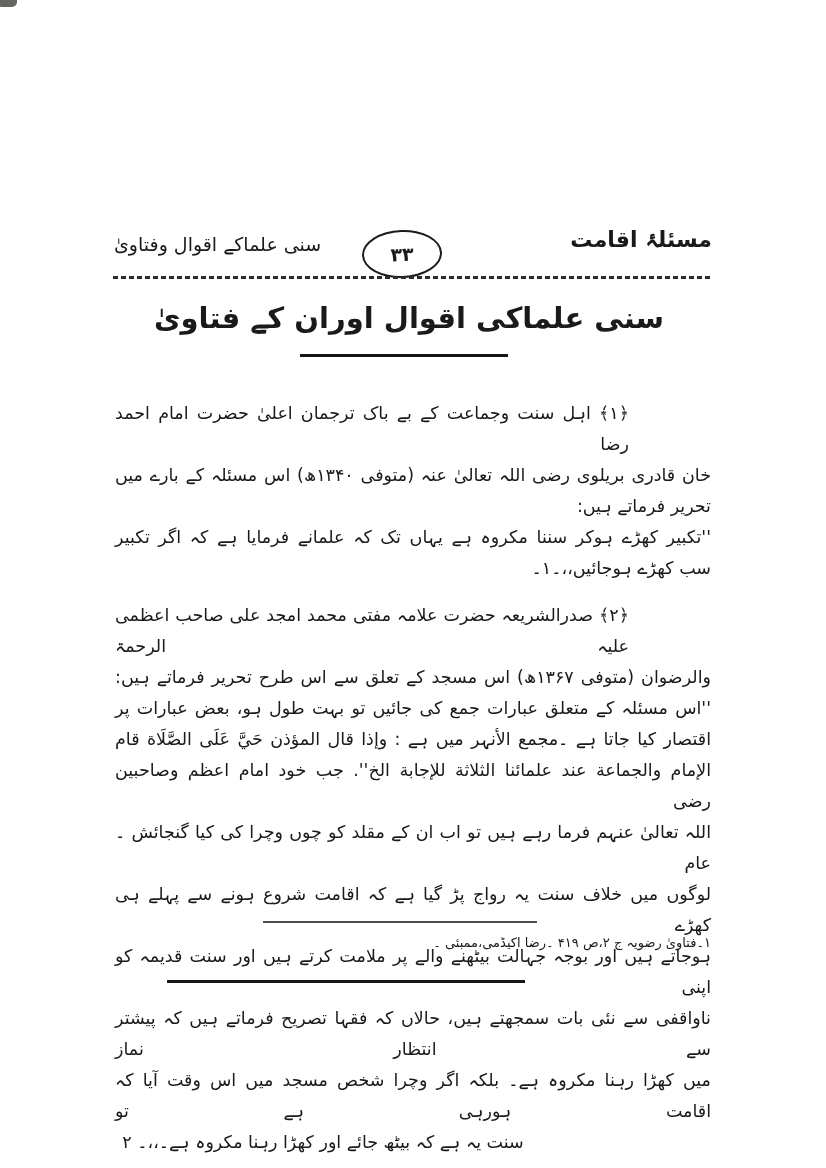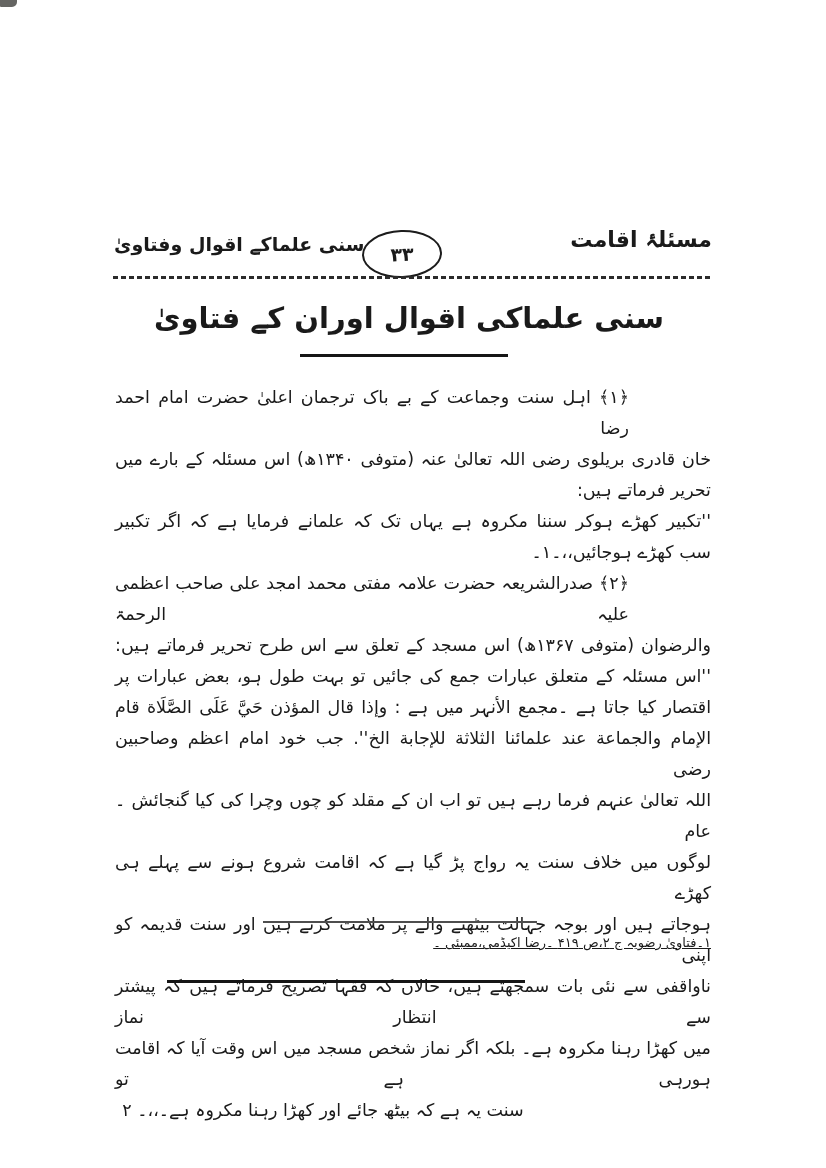--- a/index.html
+++ b/index.html
@@ -4,21 +4,21 @@
 <style>
   html,body{margin:0;padding:0;background:#e9e9e9;}
   .page{
     position:relative;width:826px;height:1168px;background:#ffffff;
     margin:0 auto;overflow:hidden;
     font-family:"DejaVu Sans",sans-serif;color:#1a1a1a;
   }
   .smudge{position:absolute;left:0;top:0;width:17px;height:7px;background:#4a4a46;border-radius:0 0 5px 1px;opacity:.85;}
   
   .hdr-right{position:absolute;top:227px;right:114px;font-size:22px;font-weight:bold;direction:rtl;}
-  .hdr-left{position:absolute;top:233px;left:114px;font-size:19px;font-weight:bold;direction:rtl;}
+  .hdr-left{position:absolute;top:233px;left:114px;font-size:19px;font-weight:normal;direction:rtl;}
   .oval{
     position:absolute;left:362px;top:230px;width:76px;height:44px;
     border:2px solid #1c1c1c;border-radius:50%;
     display:flex;align-items:center;justify-content:center;
     font-size:19px;font-weight:bold;transform:rotate(-2deg);
   }
   .hdr-rule{
     position:absolute;left:113px;top:276px;width:600px;height:3px;
     background:repeating-linear-gradient(90deg,#2b2b2b 0 5px,transparent 5px 8px);
   }
@@ -28,29 +28,29 @@
     font-size:29px;font-weight:bold;direction:rtl;
   }
   .heading-underline{position:absolute;left:300px;top:354px;width:208px;height:3px;background:#161616;}
   
   .body{
     position:absolute;left:115px;top:382px;width:596px;
     direction:rtl;font-size:17.5px;line-height:31px;
   }
   .bl{white-space:nowrap;text-align:right;}
   .bl.full{text-align:justify;text-align-last:justify;white-space:normal;}
-  .bl.indent{text-align:justify;text-align-last:justify;white-space:normal;padding-right:82px;}
+  .bl.indent{text-align:justify;text-align-last:justify;white-space:normal;padding-right:82px;margin-top:16px;}
   .bl.start{text-align:right;}
   .bl.center{}
   .bl.center-left{text-align:center;padding-left:0;padding-right:180px;}
   
   .fn-sep{position:absolute;left:263px;top:921px;width:274px;height:2px;background:#4e4e4e;}
   .footnotes{
     position:absolute;left:115px;top:929px;width:596px;
-    direction:rtl;font-size:13px;line-height:28px;text-align:right;text-decoration:underline;
+    direction:rtl;font-size:13px;line-height:28px;text-align:right;
   }
   .footer-rule{position:absolute;left:167px;top:980px;width:358px;height:3px;background:#161616;}
 </style>
 </head>
 <body>
 
 <div class="page" dir="rtl">
 
   <div class="smudge"></div>
 
@@ -72,21 +72,21 @@
     <div class="bl center">سب کھڑے ہوجائیں،،۔۱۔</div>
     <div class="bl indent">﴿۲﴾ صدرالشریعہ حضرت علامہ مفتی محمد امجد علی صاحب اعظمی علیہ الرحمۃ</div>
     <div class="bl full">والرضوان (متوفی ۱۳۶۷ھ) اس مسجد کے تعلق سے اس طرح تحریر فرماتے ہیں:</div>
     <div class="bl full">''اس مسئلہ کے متعلق عبارات جمع کی جائیں تو بہت طول ہو، بعض عبارات پر</div>
     <div class="bl full">اقتصار کیا جاتا ہے ۔مجمع الأنہر میں ہے : وإذا قال المؤذن حَيَّ عَلَى الصَّلَاة قام</div>
     <div class="bl full">الإمام والجماعة عند علمائنا الثلاثة للإجابة الخ''. جب خود امام اعظم وصاحبین رضی</div>
     <div class="bl full">اللہ تعالیٰ عنہم فرما رہے ہیں تو اب ان کے مقلد کو چوں وچرا کی کیا گنجائش ۔عام</div>
     <div class="bl full">لوگوں میں خلاف سنت یہ رواج پڑ گیا ہے کہ اقامت شروع ہونے سے پہلے ہی کھڑے</div>
     <div class="bl full">ہوجاتے ہیں اور بوجہ جہالت بیٹھنے والے پر ملامت کرتے ہیں اور سنت قدیمہ کو اپنی</div>
     <div class="bl full">ناواقفی سے نئی بات سمجھتے ہیں، حالاں کہ فقہا تصریح فرماتے ہیں کہ پیشتر سے انتظار نماز</div>
-    <div class="bl full">میں کھڑا رہنا مکروہ ہے۔ بلکہ اگر نماز شخص مسجد میں اس وقت آیا کہ اقامت ہورہی ہے تو</div>
+    <div class="bl full">میں کھڑا رہنا مکروہ ہے۔ بلکہ اگر وچرا شخص مسجد میں اس وقت آیا کہ اقامت ہورہی ہے تو</div>
     <div class="bl center-left">سنت یہ ہے کہ بیٹھ جائے اور کھڑا رہنا مکروہ ہے۔،،۔ ۲</div>
   </div>
 
   <div class="fn-sep"></div>
   <div class="footnotes">
     <div>۱۔فتاویٰ رضویہ ج ۲،ص ۴۱۹ ۔رضا اکیڈمی،ممبئی ۔</div>
   </div>
   <div class="footer-rule"></div>
 
 </div>

